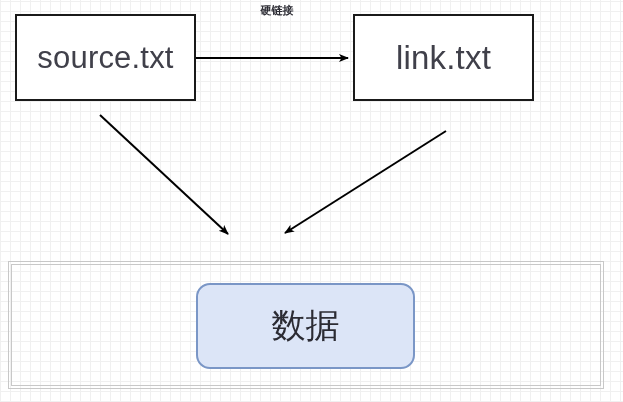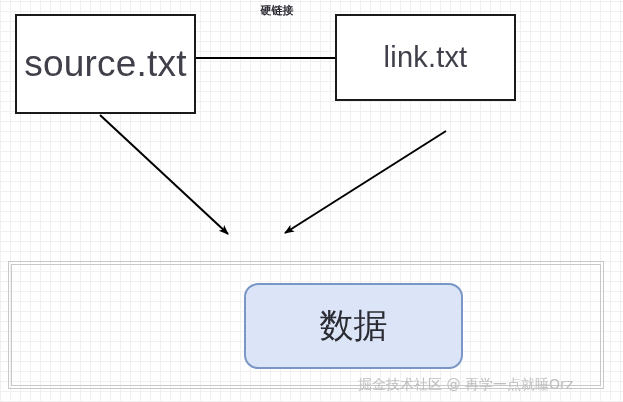--- a/index.html
+++ b/index.html
@@ -34,29 +34,29 @@
     display: flex;
     align-items: center;
     justify-content: center;
     color: #40404a;
     letter-spacing: 0.2px;
   }
   #source-node {
     left: 15px;
     top: 14px;
     width: 181px;
-    height: 100px;
-    font-size: 37px;
+    height: 87px;
+    font-size: 31px;
   }
   #link-node {
-    left: 335px;
+    left: 353px;
     top: 14px;
     width: 181px;
     height: 87px;
-    font-size: 29px;
+    font-size: 33px;
   }
   #hardlink-label {
     position: absolute;
     left: 232px;
     top: 3px;
     width: 90px;
     text-align: center;
     font-size: 11px;
     font-weight: bold;
     color: #2b2b33;
@@ -83,21 +83,20 @@
     box-sizing: border-box;
     border: 2px solid #7a96c6;
     border-radius: 14px;
     background: #dce5f7;
     display: flex;
     align-items: center;
     justify-content: center;
     font-size: 34px;
     color: #2b2b33;
     font-family: "DejaVu Sans", "Liberation Sans", sans-serif;
-    margin-left: 48px;
   }
   #arrows {
     position: absolute;
     left: 0;
     top: 0;
     width: 623px;
     height: 402px;
     pointer-events: none;
   }
   #watermark {
@@ -135,15 +134,14 @@
   </div>
 
   <div id="hardlink-label">硬链接</div>
 
   <div id="data-container"></div>
 
   <div id="data-node">
     <span>数据</span>
   </div>
 
-  <div id="watermark">掘金技术社区 @ 再学一点就睡Orz</div>
 
 </div>
 
 </body></html>

